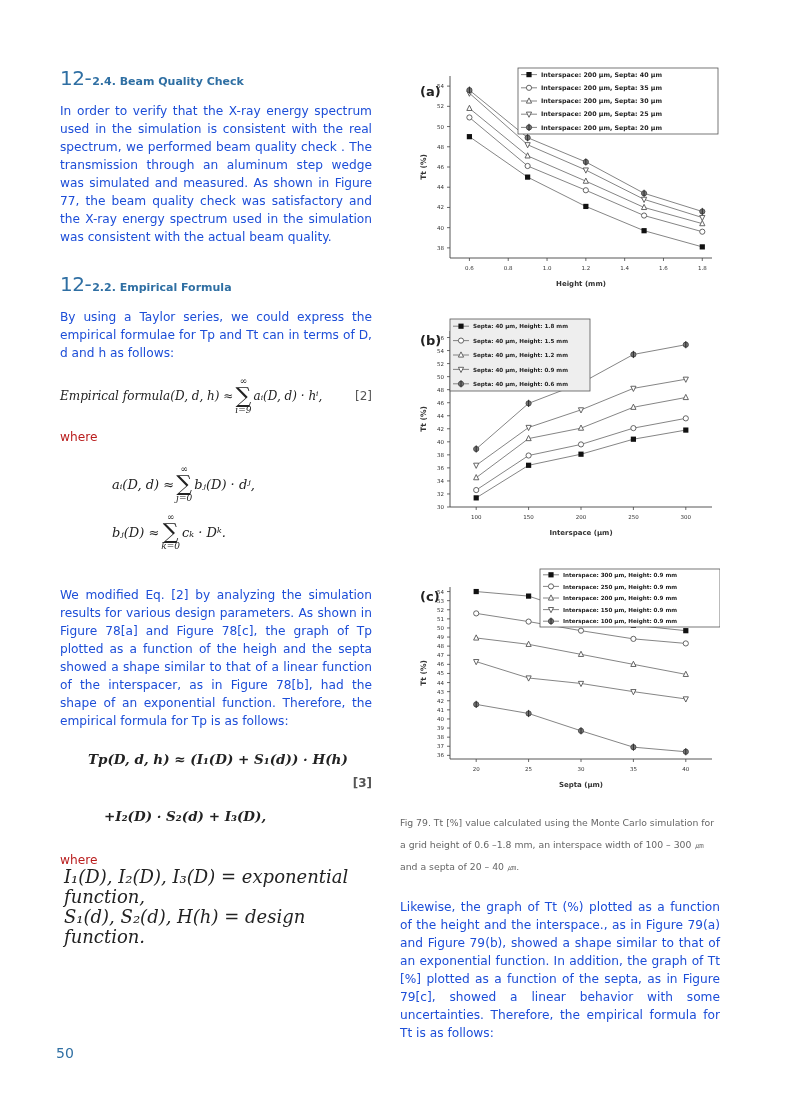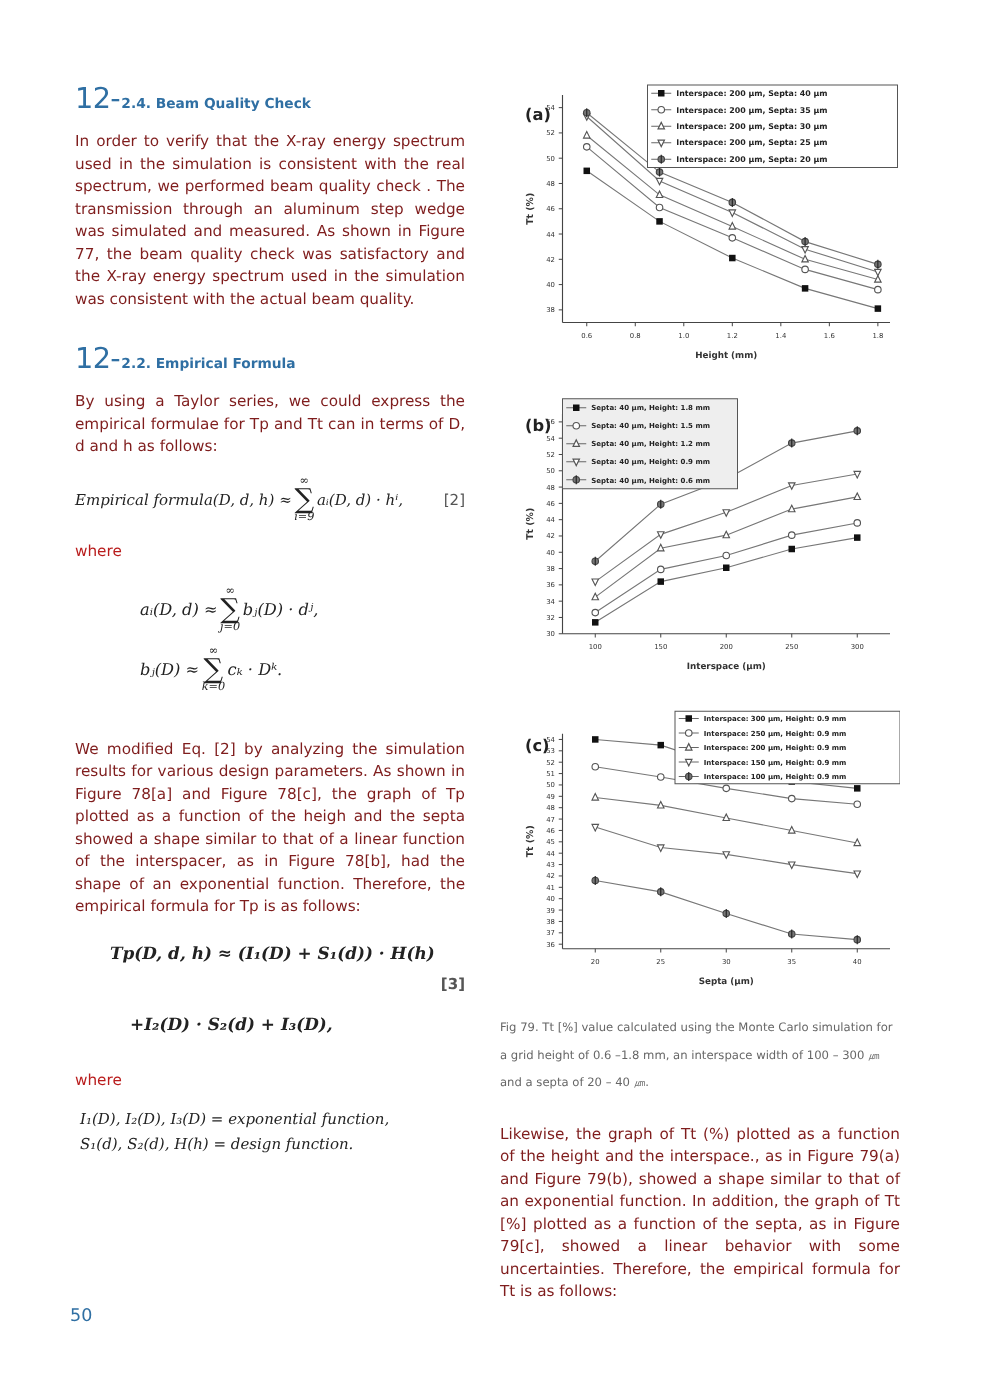--- a/index.html
+++ b/index.html
@@ -1,23 +1,23 @@
 <!DOCTYPE html>
 <html><head>
 <meta charset="utf-8">
 <style>
   * { box-sizing: border-box; margin: 0; padding: 0; }
   html, body { width: 788px; height: 1103px; background: #ffffff; overflow: hidden; }
   body { position: relative; font-family: "DejaVu Sans", sans-serif; color: #4a4a4a; }
   .col-left { position: absolute; left: 60px; top: 66px; width: 312px; }
   .col-right { position: absolute; left: 400px; top: 66px; width: 320px; }
   .sec-head { display: flex; align-items: baseline; color: #2f6fa3; margin-bottom: 12px; }
-  .sec-num { font-size: 23px; font-weight: normal; letter-spacing: -0.5px; }
+  .sec-num { font-size: 20px; font-weight: normal; letter-spacing: -0.5px; }
   .sec-sub { font-size: 11px; font-weight: bold; margin-left: 1px; text-align: center; }
-  .para { font-size: 12.2px; line-height: 18px; text-align: justify; color: #7f1d1d; }
+  .para { font-size: 12.2px; line-height: 18px; text-align: justify; color: #1d4ed8; }
   .eq { font-family: "DejaVu Serif", serif; font-style: italic; color: #222; font-size: 12px; position: relative; }
   .eq .num { position: absolute; right: 0; font-style: normal; font-family: "DejaVu Sans", sans-serif; color: #555; font-size: 12px; }
   .sum { display: inline-flex; flex-direction: column; align-items: center; vertical-align: middle; font-style: normal; line-height: 1; margin: 0 2px; }
   .sum .big { font-size: 22px; line-height: 20px; }
   .sum .lim { font-size: 9px; font-style: italic; }
   .where { font-size: 12.2px; color: #b91c1c; }
   .chart-box { position: relative; width: 320px; }
   svg text { font-family: "DejaVu Sans", sans-serif; }
   .caption { font-size: 9.3px; line-height: 22px; color: #666; }
   .page-num { position: absolute; left: 56px; top: 1045px; font-size: 14px; color: #2f6fa3; }
@@ -74,21 +74,21 @@
   <p class="para" style="margin-top:30px;">We modified Eq. [2] by analyzing the simulation results for various design parameters. As shown in Figure 78[a] and Figure 78[c], the graph of Tp plotted as a function of  the heigh and the septa showed a shape similar to that of a linear function of the interspacer, as in Figure 78[b], had the shape of an exponential function. Therefore, the empirical formula for Tp is as follows:</p>
 
   <div class="eq" style="margin-top:18px; margin-left:28px; font-size:13.5px; line-height:22px;font-weight:bold;">
     <div>Tp(D, d, h) ≈ (I₁(D) + S₁(d)) · H(h)</div>
     <div style="padding-left:16px;margin-top:35px;">+I₂(D) · S₂(d) + I₃(D),</div>
     <span class="num" style="top:24px;">[3]</span>
   </div>
 
   <p class="where" style="margin-top:26px;">where</p>
 
-  <div class="eq" style="margin-top:14px; margin-left:4px; font-size:12px; line-height:20px;">
+  <div class="eq" style="margin-left:4px; font-size:18px; line-height:20px;">
     <div>I₁(D), I₂(D), I₃(D) = exponential function,</div>
     <div>S₁(d), S₂(d), H(h) = design function.</div>
   </div>
 </div>
 
 <div class="col-right">
   <div class="chart-box" style="height:235px;">
     <svg id="chart0" width="320" height="235">
         <text x="20" y="30" font-size="13" font-weight="bold" fill="#222">(a)</text>
         <line x1="50" y1="10" x2="50" y2="192" stroke="#444" stroke-width="0.9"></line>

